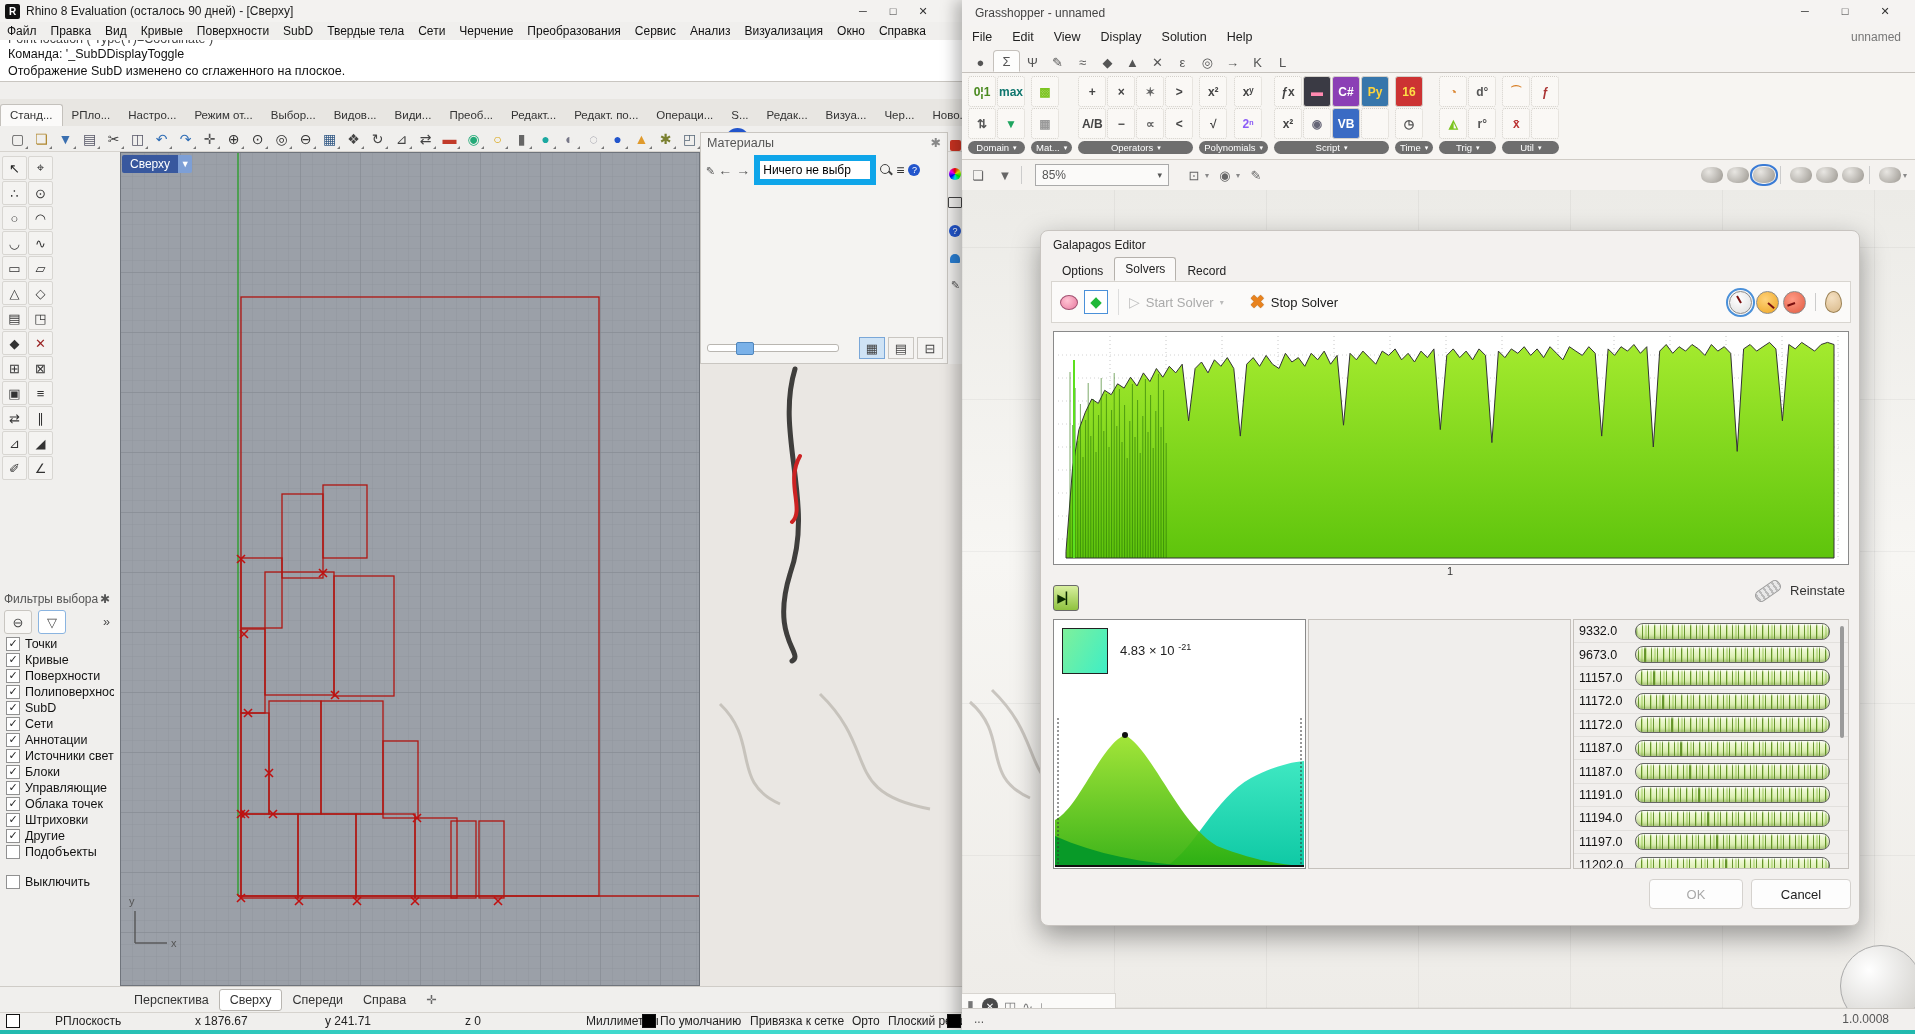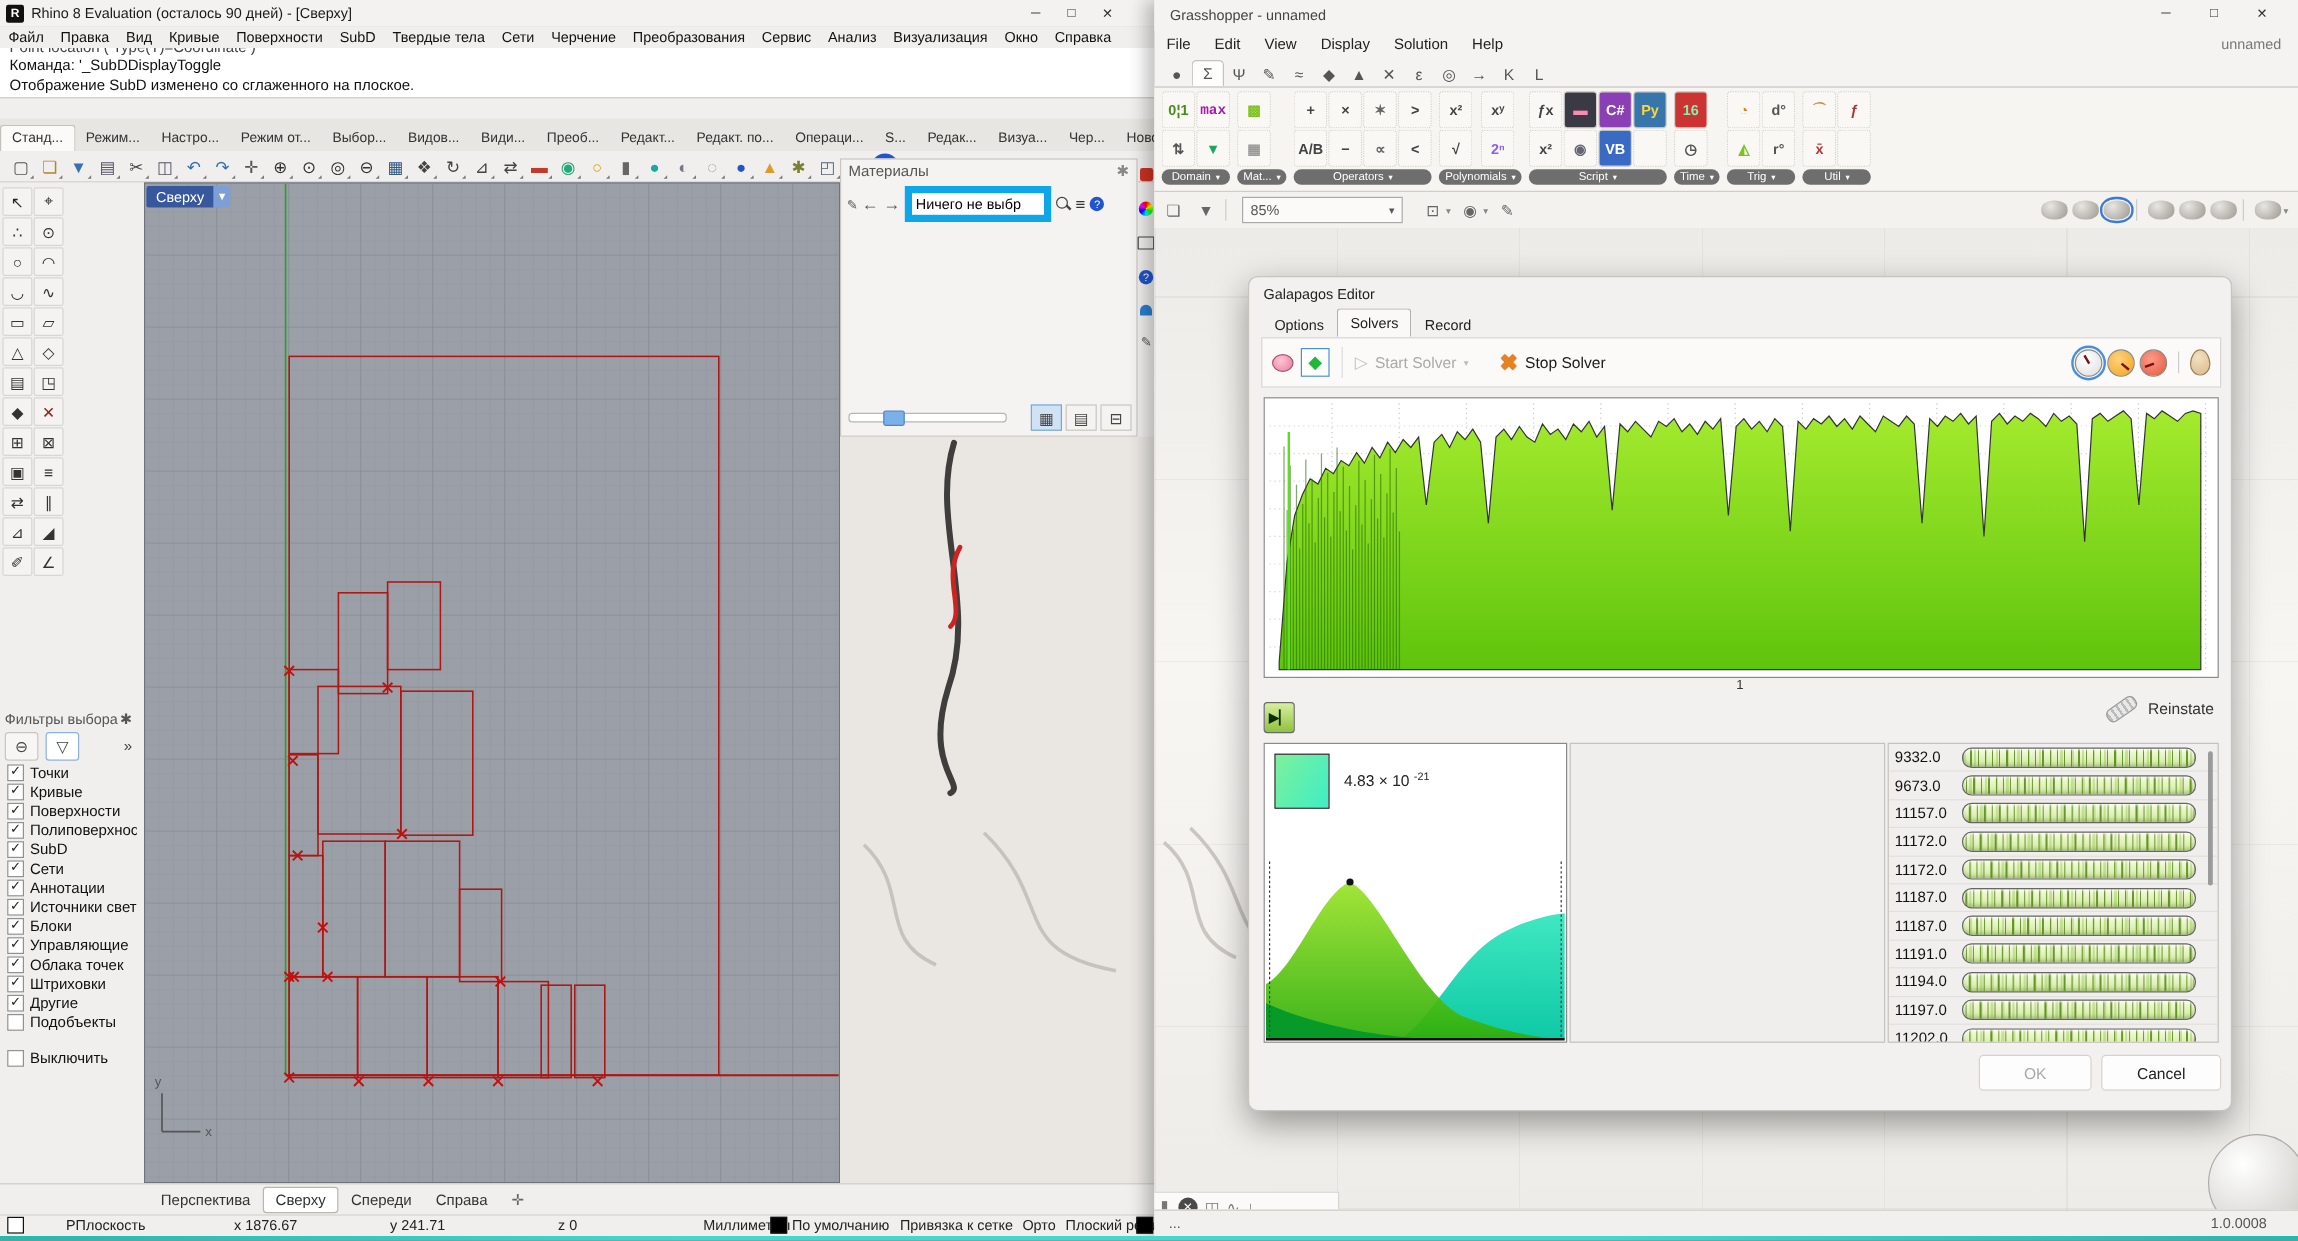--- a/index.html
+++ b/index.html
@@ -185,21 +185,21 @@
 
     <div id="rh-hist">
       <div class="clip">Point location ( Type(T)=Coordinate )</div>
       <div class="l1">Команда: '_SubDDisplayToggle</div>
       <div class="l2">Отображение SubD изменено со сглаженного на плоское.</div>
     </div>
 
     <div id="rh-tabs">
 
     <span class="active">Станд...</span>
-        <span>Режим...</span>
+        <span>РПло...</span>
         <span>Настро...</span>
         <span>Режим от...</span>
         <span>Выбор...</span>
         <span>Видов...</span>
         <span>Види...</span>
         <span>Преоб...</span>
         <span>Редакт...</span>
         <span>Редакт. по...</span>
         <span>Операци...</span>
         <span>S...</span>
@@ -527,21 +527,21 @@
         <span class="gtab">K</span>
         <span class="gtab">L</span>
       </div>
 
     <div id="gh-ribbon">
         <div id="ribbon-groups" style="display:flex;gap:6px;">
           <div class="rgroup">
             <div class="ricons">
               <span class="rbicon" style="color: rgb(74, 138, 31);">0¦1</span>
               <span class="rbicon" style="color: rgb(85, 85, 85);">⇅</span>
-              <span class="rbicon" style="color: #a21caf; font-family: Liberation Mono, monospace;">max</span>
+              <span class="rbicon" style="color: #0f766e;">max</span>
               <span class="rbicon" style="color: rgb(31, 165, 95);">▼</span>
             </div>
             <div class="rlabel">
               <span>Domain</span>
               <span class="rlarrow">▾</span>
             </div>
           </div>
           <div class="rgroup">
             <div class="ricons">
               <span class="rbicon" style="color: rgb(124, 196, 31);">▩</span>
@@ -591,21 +591,21 @@
               <span class="rbicon solid" style="color: rgb(255, 212, 59); background: rgb(55, 118, 171);">Py</span>
               <span class="rbicon" style="color: rgb(136, 136, 136);"></span>
             </div>
             <div class="rlabel">
               <span>Script</span>
               <span class="rlarrow">▾</span>
             </div>
           </div>
           <div class="rgroup">
             <div class="ricons">
-              <span class="rbicon solid" style="color: #86efac; background: rgb(204, 51, 51);">16</span>
+              <span class="rbicon solid" style="color: #fde047; background: rgb(204, 51, 51);">16</span>
               <span class="rbicon" style="color: rgb(85, 85, 85);">◷</span>
             </div>
             <div class="rlabel">
               <span>Time</span>
               <span class="rlarrow">▾</span>
             </div>
           </div>
           <div class="rgroup">
             <div class="ricons">
               <span class="rbicon" style="color: rgb(217, 130, 43);">◔</span>

